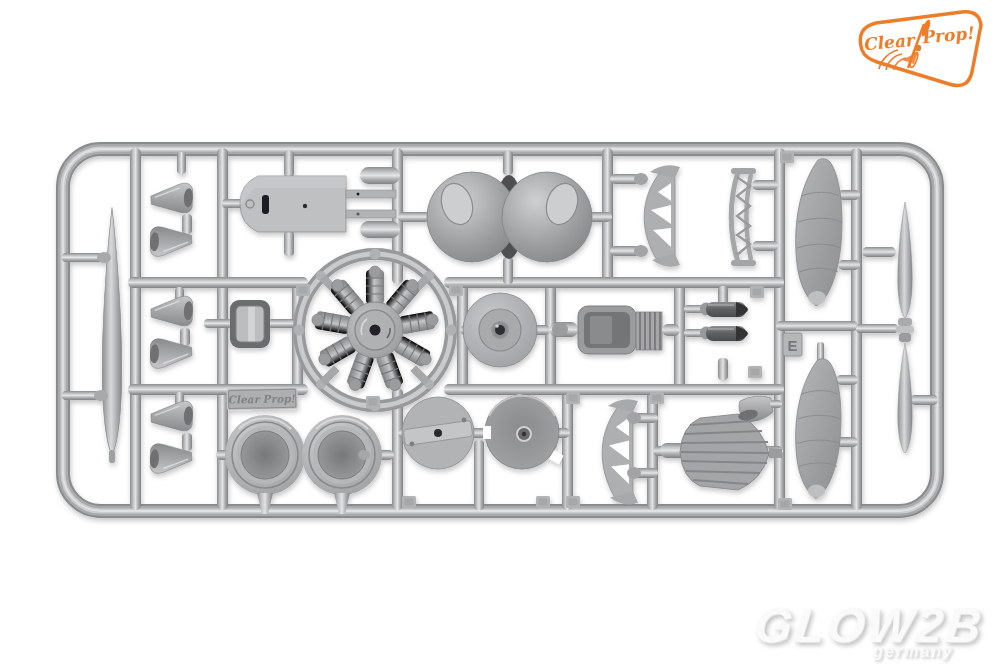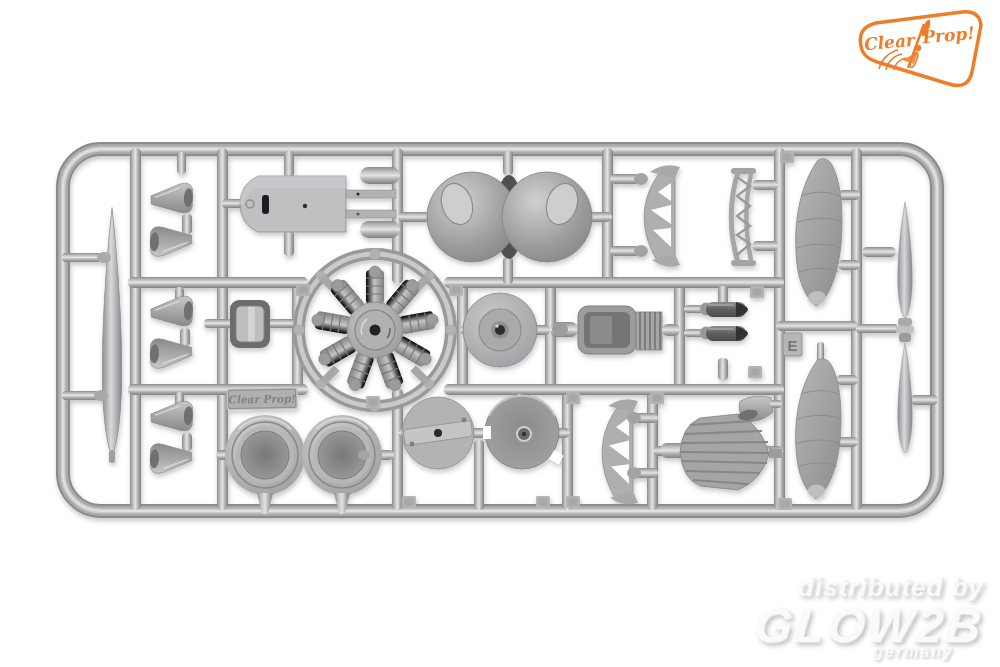--- a/index.html
+++ b/index.html
@@ -482,18 +482,17 @@
     <path d="M58,46 A20,20 0 0 0 42,62" stroke-width="1.6"></path>
     <path d="M54,42 A26,26 0 0 0 35,61" stroke-width="1.6"></path>
     <path d="M74,44 L58,52 L70,56 Z" fill="#ee7d2a" stroke="none" opacity="0.85"></path>
   </g>
   <text x="46" y="40" text-anchor="middle" transform="rotate(-5 46 40)" font-family="DejaVu Serif, serif" font-style="italic" font-weight="bold" font-size="17" fill="#ee7d2a">Clear</text>
   <text x="105" y="33" text-anchor="middle" transform="rotate(-5 105 33)" font-family="DejaVu Serif, serif" font-style="italic" font-weight="bold" font-size="17" fill="#ee7d2a">Prop!</text>
 </svg>
 
 
 <div class="watermark">
-  <div class="wm-line1">distributed by</div>
   <div class="wm-line2">GLOW2B</div>
   <div class="wm-line3">germany</div>
 </div>
 
 </div>
 
 </body></html>

